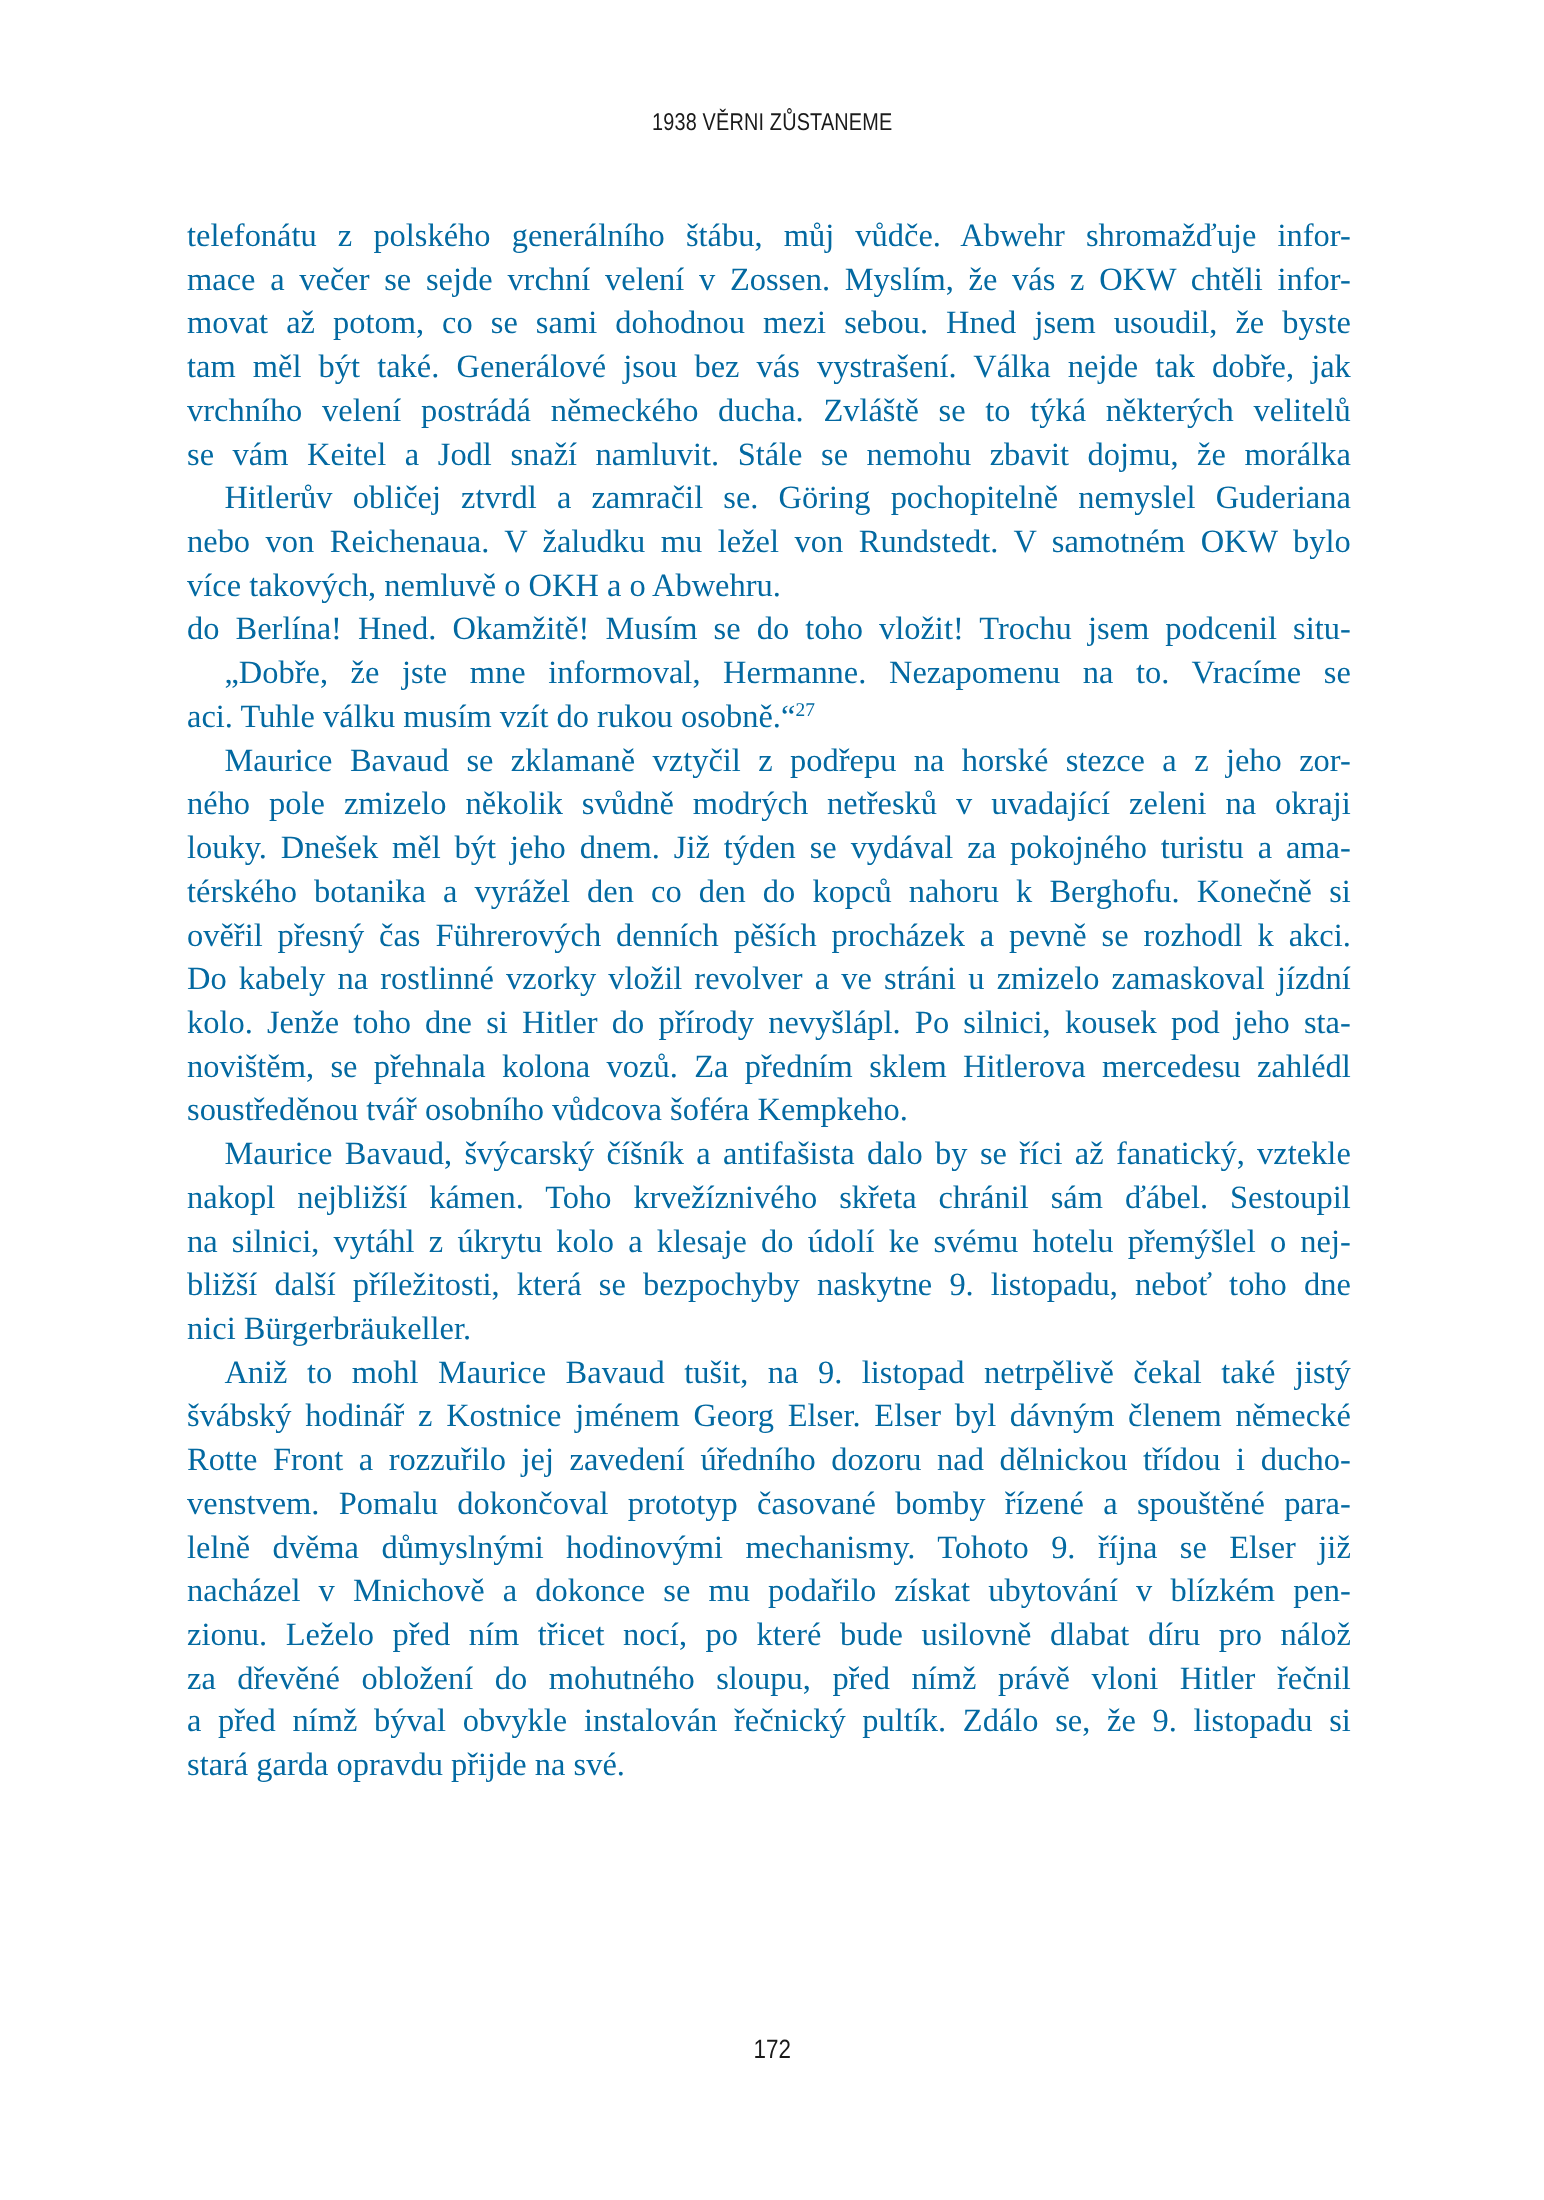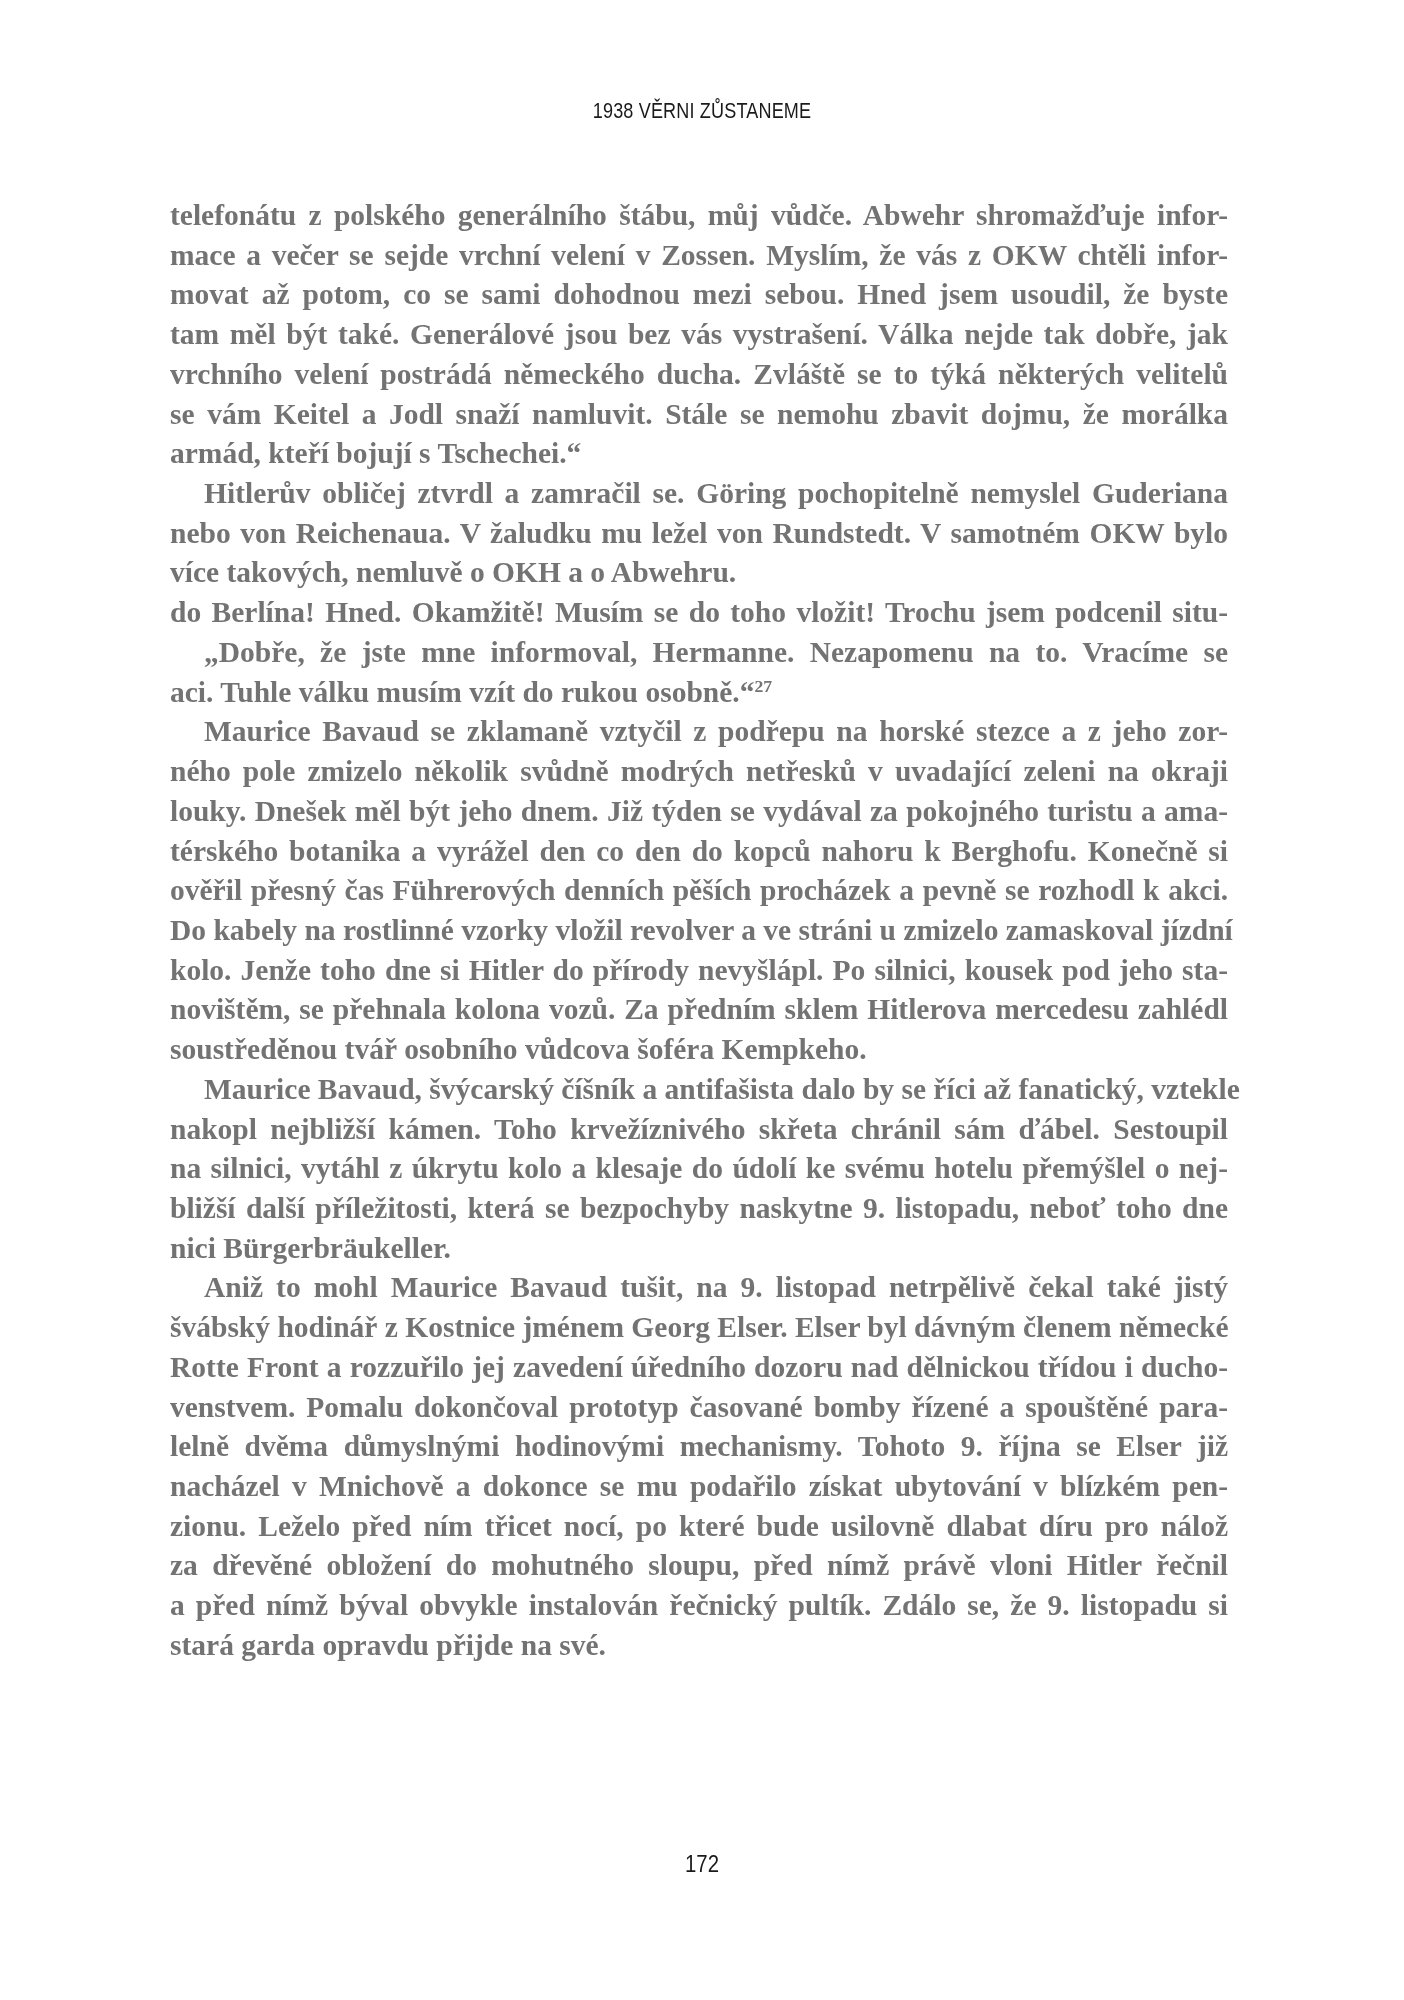--- a/index.html
+++ b/index.html
@@ -5,21 +5,21 @@
   html, body { margin: 0; padding: 0; background: #ffffff; }
   body { width: 1404px; height: 2000px; position: relative; overflow: hidden; }
   .page { position: absolute; left: 0; top: 0; width: 1404px; height: 2000px; background: #fff; color: #1a1a1a; }
   .running-head {
     position: absolute; left: 0; width: 1404px; top: 98px; text-align: center;
     font-family: "Liberation Sans", sans-serif; font-size: 22px; letter-spacing: 0.2px;
     transform: scaleX(0.82); transform-origin: center; color: #1a1a1a;
   }
   .body-text {
     position: absolute; left: 170px; top: 196px; width: 1058px;
-    font-family: "Liberation Serif", serif; font-size: 29.5px; line-height: 39.72px; color: #737373; font-weight: bold;
+    font-family: "Liberation Serif", serif; font-size: 29.5px; line-height: 39.72px; color: #0369a1;
   }
   .line { display: block; white-space: nowrap; text-align: justify; text-align-last: justify; height: 39.72px; }
   .line.last { text-align-last: left; }
   .line.indent { text-indent: 34px; }
   .fn { font-size: 0.6em; vertical-align: 0.55em; line-height: 0; }
   .page-number {
     position: absolute; left: 0; width: 1404px; top: 1850px; text-align: center;
     font-family: "Liberation Sans", sans-serif; font-size: 24px; transform: scaleX(0.85); transform-origin: center;
   }
 </style>
@@ -29,21 +29,20 @@
 <div class="page">
   <div class="running-head">1938 VĚRNI ZŮSTANEME</div>
   <div class="body-text" id="body-text">
       <div>
         <span class="line"><span>telefonátu z polského generálního štábu, můj vůdče. Abwehr shromažďuje infor-</span></span>
         <span class="line"><span>mace a večer se sejde vrchní velení v Zossen. Myslím, že vás z OKW chtěli infor-</span></span>
         <span class="line"><span>movat až potom, co se sami dohodnou mezi sebou. Hned jsem usoudil, že byste</span></span>
         <span class="line"><span>tam měl být také. Generálové jsou bez vás vystrašení. Válka nejde tak dobře, jak</span></span>
         <span class="line"><span>vrchního velení postrádá německého ducha. Zvláště se to týká některých velitelů</span></span>
         <span class="line"><span>se vám Keitel a Jodl snaží namluvit. Stále se nemohu zbavit dojmu, že morálka</span></span>
-        <span class="line last"><span>armád, kteří bojují s Tschechei.“</span></span>
       </div>
       <div>
         <span class="line indent"><span>Hitlerův obličej ztvrdl a zamračil se. Göring pochopitelně nemyslel Guderiana</span></span>
         <span class="line"><span>nebo von Reichenaua. V žaludku mu ležel von Rundstedt. V samotném OKW bylo</span></span>
         <span class="line last"><span>více takových, nemluvě o OKH a o Abwehru.</span></span>
       </div>
       <div>
         <span class="line"><span>do Berlína! Hned. Okamžitě! Musím se do toho vložit! Trochu jsem podcenil situ-</span></span>
         <span class="line indent"><span>„Dobře, že jste mne informoval, Hermanne. Nezapomenu na to. Vracíme se</span></span>
         <span class="line last"><span>aci. Tuhle válku musím vzít do rukou osobně.“</span><span class="fn">27</span></span>

